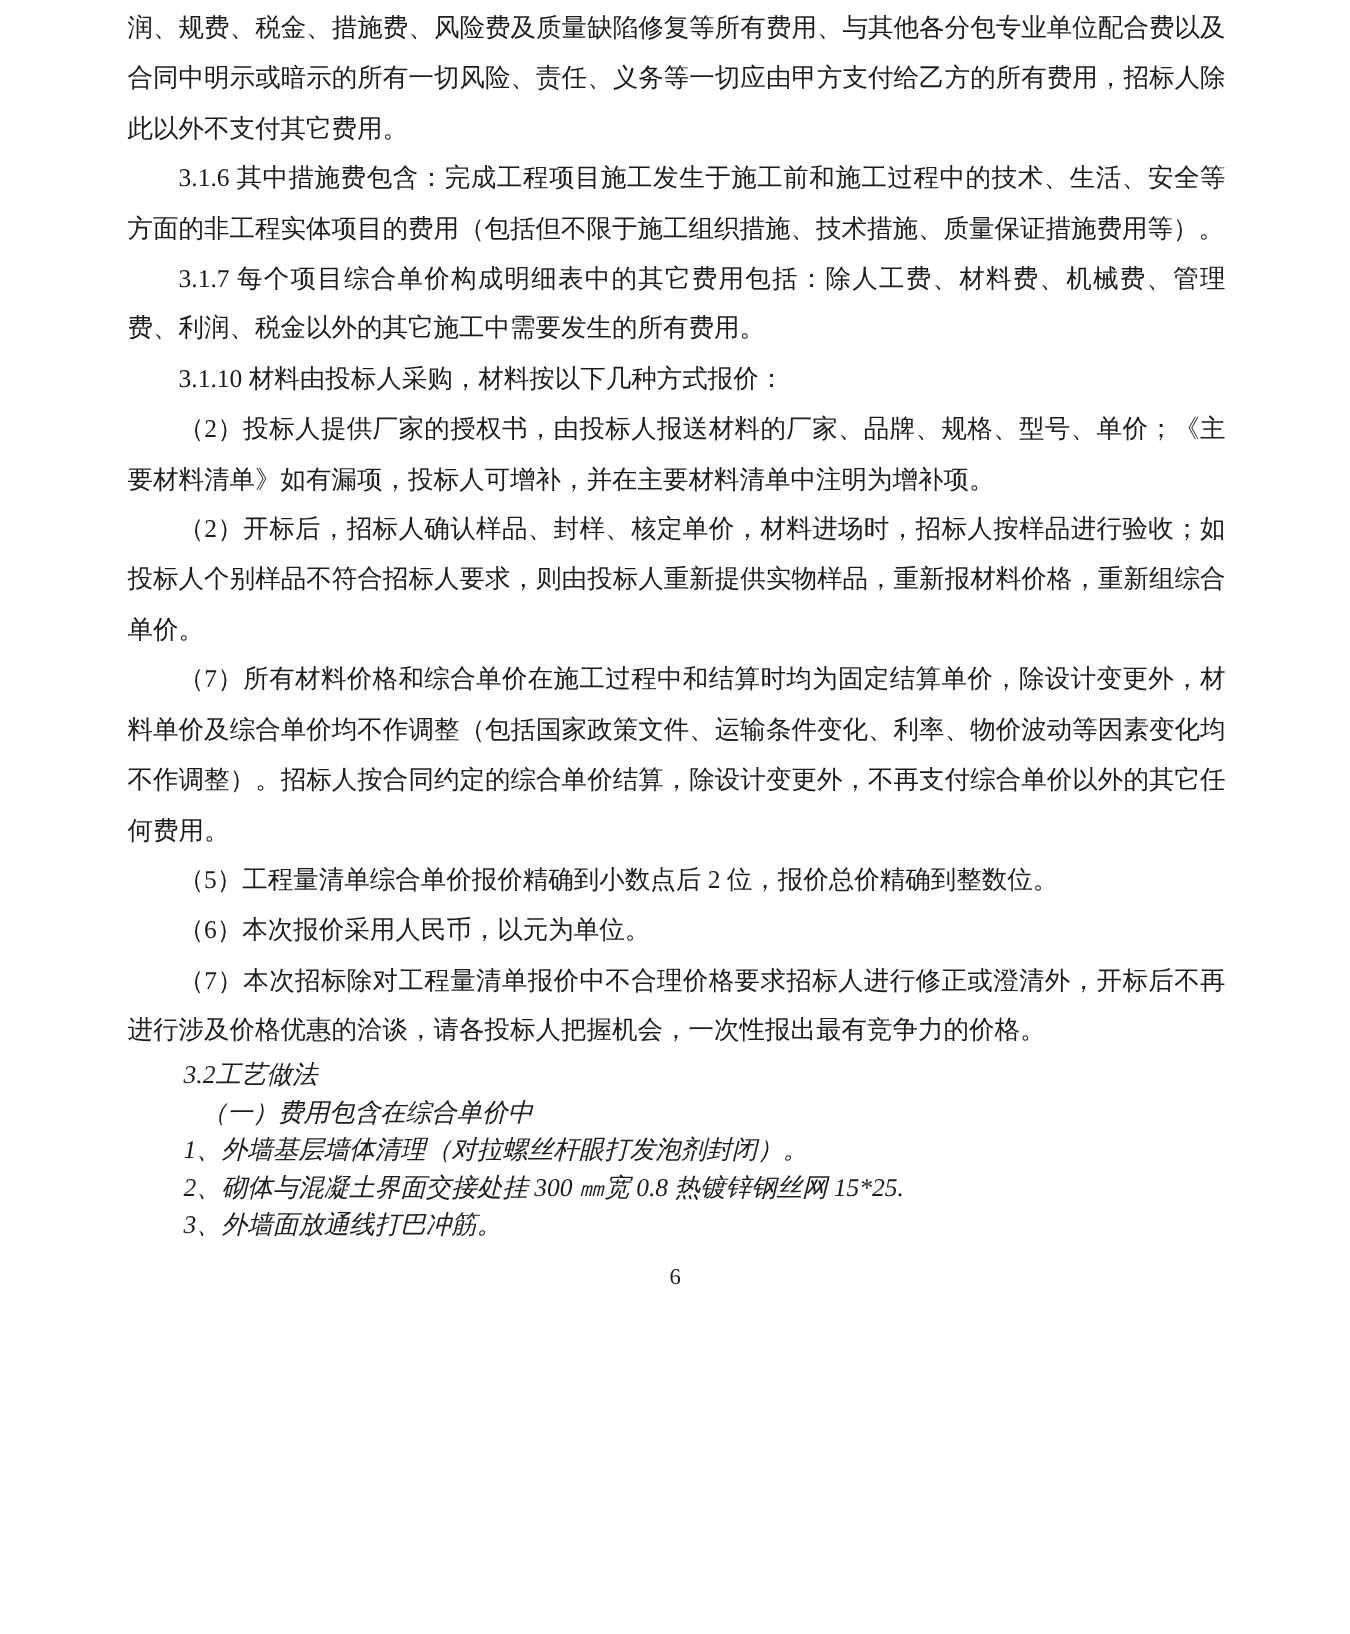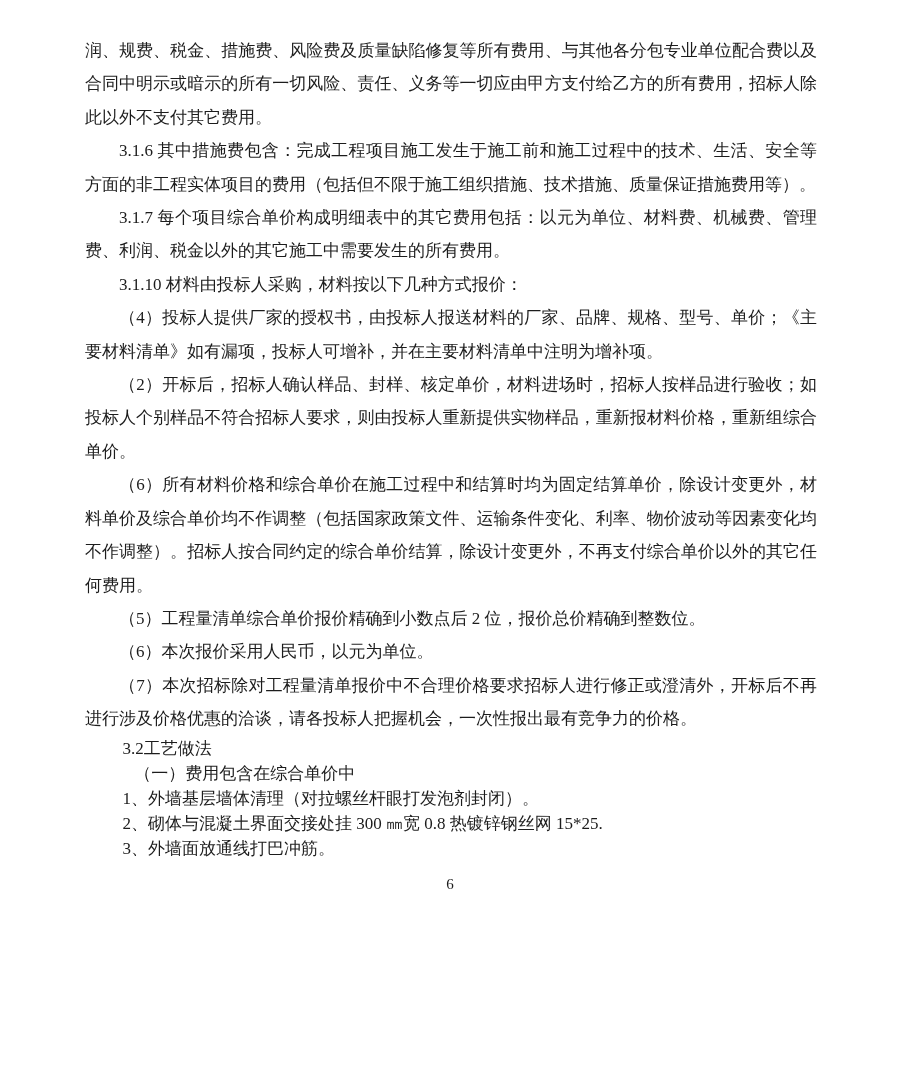--- a/index.html
+++ b/index.html
@@ -8,21 +8,20 @@
     background: #ffffff;
   }
   .page {
     position: relative;
     width: 900px;
     height: 868px;
     background: #ffffff;
     overflow: hidden;
     font-family: "Liberation Serif", "DejaVu Serif", serif;
     color: #1c1c1c;
-    margin-top: 32px;
   }
   .body-text {
     position: absolute;
     top: 0;
     left: 85px;
     width: 732px;
     padding-top: 2px;
     font-size: 17px;
     line-height: 33.4px;
     text-align: justify;
@@ -36,20 +35,21 @@
     text-indent: 2em;
   }
   .process-section {
     font-size: 17px;
     line-height: 25px;
     text-align: left;
   }
   .tail-line {
     margin: 0;
     padding: 0;
+    font-style: italic;
   }
   .tail-line.heading { text-indent: 2.2em; }
   .tail-line.sub     { text-indent: 2.9em; }
   .tail-line.step    { text-indent: 2.2em; }
   .page-number {
     position: absolute;
     bottom: 8px;
     left: 0;
     right: 0;
     text-align: center;
@@ -59,25 +59,25 @@
   }
 </style>
 </head>
 <body>
 
 <div class="page">
   <div class="body-text">
 
     <p class="para">润、规费、税金、措施费、风险费及质量缺陷修复等所有费用、与其他各分包专业单位配合费以及合同中明示或暗示的所有一切风险、责任、义务等一切应由甲方支付给乙方的所有费用，招标人除此以外不支付其它费用。</p>
       <p class="para indent">3.1.6 其中措施费包含：完成工程项目施工发生于施工前和施工过程中的技术、生活、安全等方面的非工程实体项目的费用（包括但不限于施工组织措施、技术措施、质量保证措施费用等）。</p>
-      <p class="para indent">3.1.7 每个项目综合单价构成明细表中的其它费用包括：以元为单位、材料费、机械费、管理费、利润、税金以外的其它施工中需要发生的所有费用。</p>
+      <p class="para indent">3.1.7 每个项目综合单价构成明细表中的其它费用包括：除人工费、材料费、机械费、管理费、利润、税金以外的其它施工中需要发生的所有费用。</p>
       <p class="para indent">3.1.10 材料由投标人采购，材料按以下几种方式报价：</p>
-      <p class="para indent">（4）投标人提供厂家的授权书，由投标人报送材料的厂家、品牌、规格、型号、单价；《主要材料清单》如有漏项，投标人可增补，并在主要材料清单中注明为增补项。</p>
+      <p class="para indent">（2）投标人提供厂家的授权书，由投标人报送材料的厂家、品牌、规格、型号、单价；《主要材料清单》如有漏项，投标人可增补，并在主要材料清单中注明为增补项。</p>
       <p class="para indent">（2）开标后，招标人确认样品、封样、核定单价，材料进场时，招标人按样品进行验收；如投标人个别样品不符合招标人要求，则由投标人重新提供实物样品，重新报材料价格，重新组综合单价。</p>
-      <p class="para indent">（6）所有材料价格和综合单价在施工过程中和结算时均为固定结算单价，除设计变更外，材料单价及综合单价均不作调整（包括国家政策文件、运输条件变化、利率、物价波动等因素变化均不作调整）。招标人按合同约定的综合单价结算，除设计变更外，不再支付综合单价以外的其它任何费用。</p>
+      <p class="para indent">（7）所有材料价格和综合单价在施工过程中和结算时均为固定结算单价，除设计变更外，材料单价及综合单价均不作调整（包括国家政策文件、运输条件变化、利率、物价波动等因素变化均不作调整）。招标人按合同约定的综合单价结算，除设计变更外，不再支付综合单价以外的其它任何费用。</p>
       <p class="para indent">（5）工程量清单综合单价报价精确到小数点后 2 位，报价总价精确到整数位。</p>
       <p class="para indent">（6）本次报价采用人民币，以元为单位。</p>
       <p class="para indent">（7）本次招标除对工程量清单报价中不合理价格要求招标人进行修正或澄清外，开标后不再进行涉及价格优惠的洽谈，请各投标人把握机会，一次性报出最有竞争力的价格。</p>
       <div class="process-section">
 
     <p class="tail-line heading">3.2工艺做法</p>
         <p class="tail-line sub">（一）费用包含在综合单价中</p>
         <p class="tail-line step">1、外墙基层墙体清理（对拉螺丝杆眼打发泡剂封闭）。</p>
         <p class="tail-line step">2、砌体与混凝土界面交接处挂 300 ㎜宽 0.8 热镀锌钢丝网 15*25.</p>
         <p class="tail-line step">3、外墙面放通线打巴冲筋。</p>

